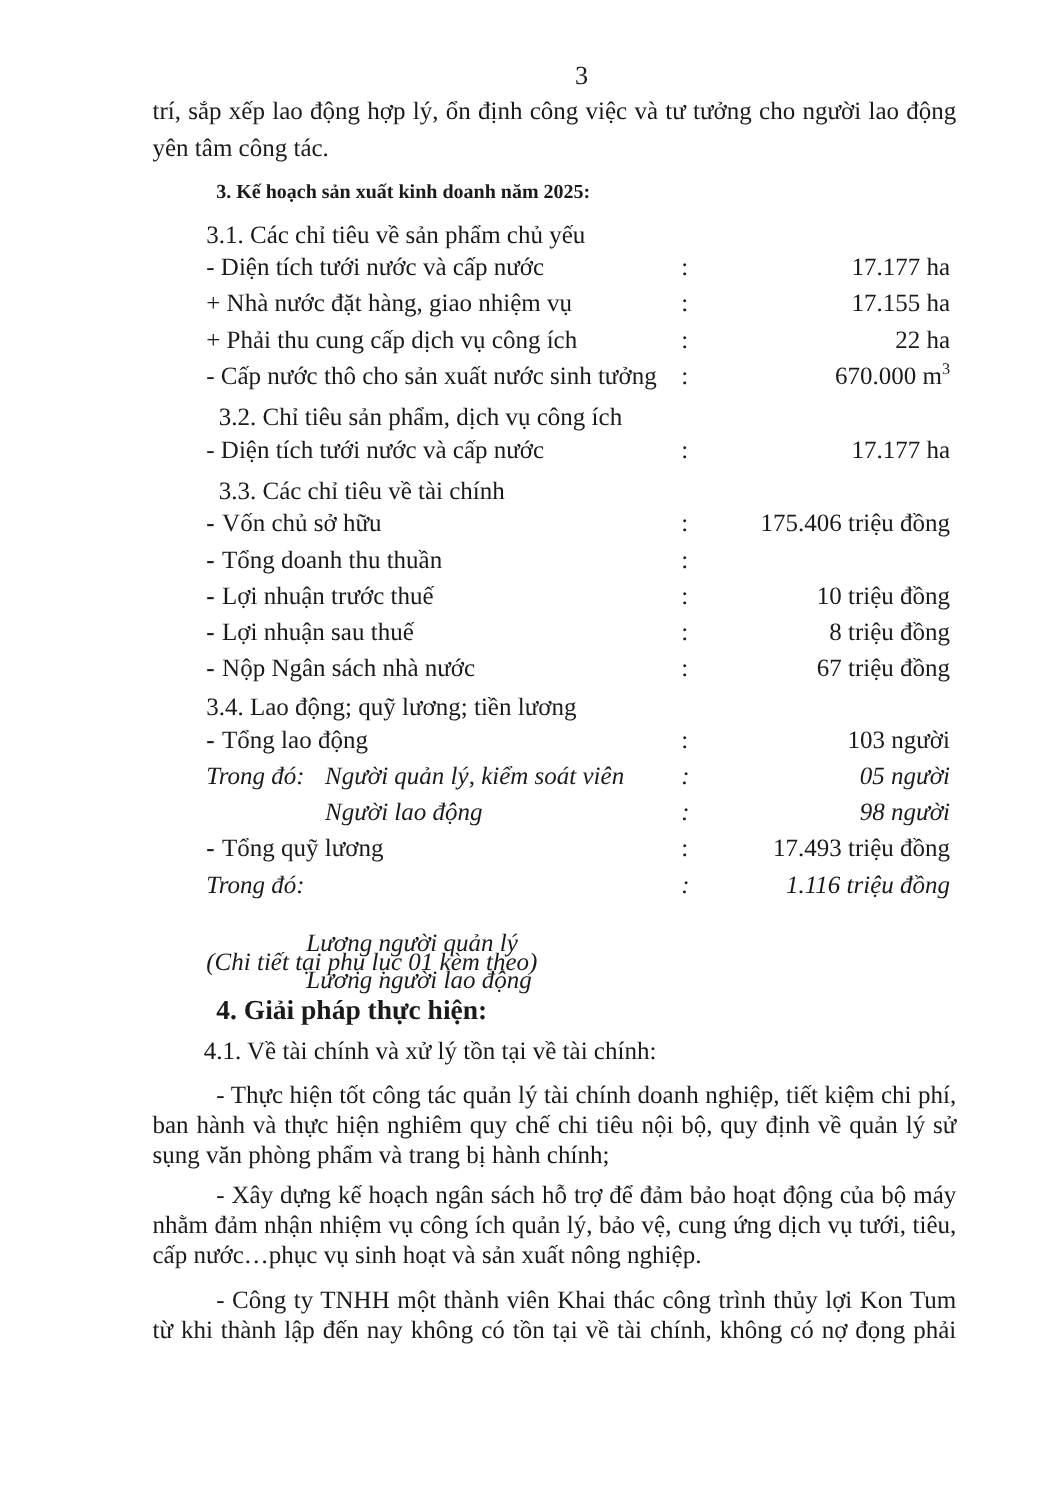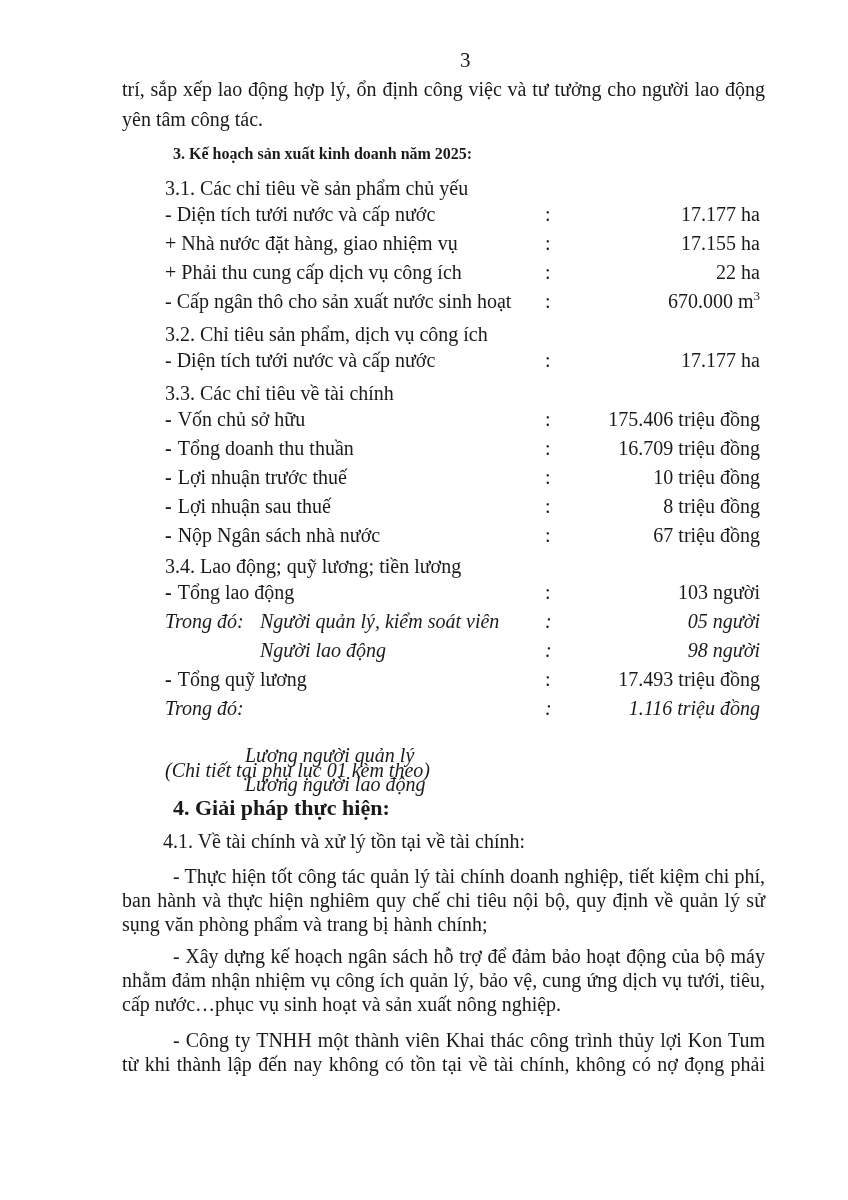--- a/index.html
+++ b/index.html
@@ -18,21 +18,21 @@
   }
   .line   { line-height:30px; }
   .jl     { text-align:justify; text-align-last:justify; }
   .indent { text-indent:51px; }
   .bhead  { margin-top:8px; font-weight:bold; font-size:16px; line-height:24px; text-indent:51px; }
   .bhead4 { margin-top:14px; font-weight:bold; font-size:22px; line-height:24px; text-indent:51px; }
   .subtitle { margin-top:9px; margin-left:41px; line-height:24px; }
 
   .list { margin-top:10px; margin-left:43px; width:600px; }
   .ltitle { line-height:24px; }
-  .mt6 { margin-top:6px; }
+  .mt6 { margin-top:6px;margin-left:10px; }
   .mt4 { margin-top:4px; }
   .row { position:relative; height:29px; line-height:29px; }
   .row .dash { font-weight:bold; margin-right:6px; }
   .row .colon { position:absolute; left:380px; top:0; }
   .row .val { position:absolute; right:5px; top:0; white-space:nowrap; }
   .row .val sup { font-size:13px; line-height:0; }
   .row.it { font-style:italic; }
   .pfx { position:absolute; left:0; top:0; }
   .sublbl { position:absolute; top:0; }
   .in95 { left:95px; }
@@ -72,42 +72,41 @@
         <span class="lbl">+ Nhà nước đặt hàng, giao nhiệm vụ</span>
         <span class="colon">:</span>
         <span class="val"><span>17.155 ha</span></span>
       </div>
       <div class="row">
         <span class="lbl">+ Phải thu cung cấp dịch vụ công ích</span>
         <span class="colon">:</span>
         <span class="val"><span>22 ha</span></span>
       </div>
       <div class="row">
-        <span class="lbl">- Cấp ngân thô cho sản xuất nước sinh hoạt</span>
+        <span class="lbl">- Cấp nước thô cho sản xuất nước sinh tưởng</span>
         <span class="colon">:</span>
         <span class="val"><span>670.000 m</span><sup>3</sup></span>
       </div>
 
       <div class="ltitle mt6">3.2. Chỉ tiêu sản phẩm, dịch vụ công ích</div>
       <div class="row">
         <span class="lbl">- Diện tích tưới nước và cấp nước</span>
         <span class="colon">:</span>
         <span class="val"><span>17.177 ha</span></span>
       </div>
 
       <div class="ltitle mt6">3.3. Các chỉ tiêu về tài chính</div>
       <div class="row">
         <b class="dash">-</b><span class="lbl">Vốn chủ sở hữu</span>
         <span class="colon">:</span>
         <span class="val"><span>175.406 triệu đồng</span></span>
       </div>
       <div class="row">
         <b class="dash">-</b><span class="lbl">Tổng doanh thu thuần</span>
         <span class="colon">:</span>
-        <span class="val"><span>16.709 triệu đồng</span></span>
       </div>
       <div class="row">
         <b class="dash">-</b><span class="lbl">Lợi nhuận trước thuế</span>
         <span class="colon">:</span>
         <span class="val"><span>10 triệu đồng</span></span>
       </div>
       <div class="row">
         <b class="dash">-</b><span class="lbl">Lợi nhuận sau thuế</span>
         <span class="colon">:</span>
         <span class="val"><span>8 triệu đồng</span></span>

